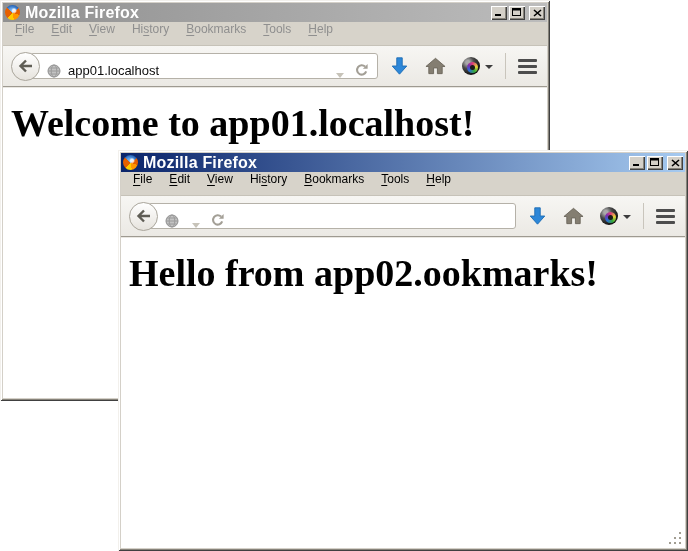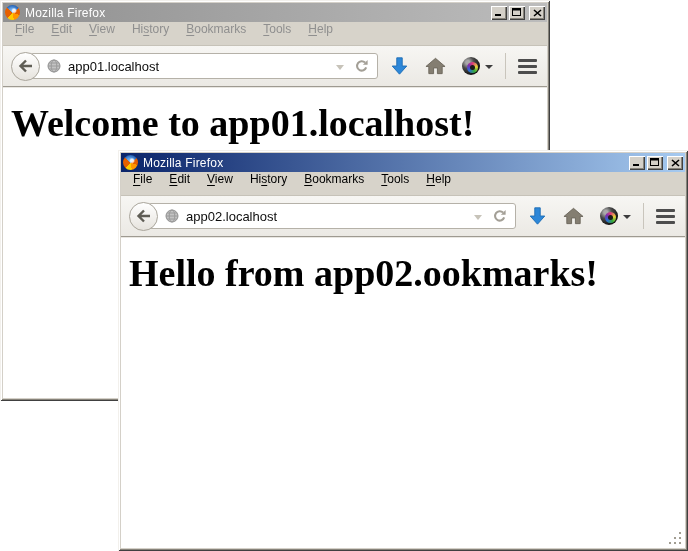--- a/index.html
+++ b/index.html
@@ -18,21 +18,21 @@
   .win{position:absolute;display:flex;flex-direction:column;background:var(--chrome-face);
     padding:3px;
     box-shadow: inset 1px 1px 0 #f2f0ec, inset -1px -1px 0 #404040,
                 inset 2px 2px 0 #ffffff, inset -2px -2px 0 #87837a;}
   .win-1{left:0;top:0;width:550px;height:401px;z-index:1}
   .win-2{left:118px;top:150px;width:570px;height:401px;z-index:2}
 
   .titlebar{height:19px;flex:0 0 19px;display:flex;align-items:center;padding:0 2px;gap:4px}
   .win.active .titlebar{background:linear-gradient(to right,var(--active-title-start),var(--active-title-end))}
   .win.inactive .titlebar{background:linear-gradient(to right,var(--inactive-title-start),var(--inactive-title-end))}
-  .title-text{color:var(--title-text);font-weight:normal;font-size:12px;flex:1;white-space:nowrap;
+  .title-text{color:var(--title-text);font-weight:bold;font-size:16px;flex:1;white-space:nowrap;
     letter-spacing:.2px;padding-left:1px}
 
   .ff-logo{width:15px;height:15px;border-radius:50%;flex:0 0 15px;position:relative;
     background:
       radial-gradient(circle at 60% 38%, rgba(255,255,255,.85) 0 1.5px, transparent 3px),
       conic-gradient(from 110deg, #ff9500 0 60deg, #ffcb00 60deg 110deg, #e66000 110deg 200deg, transparent 200deg 305deg, #e66000 305deg),
       radial-gradient(circle at 48% 48%, #6aa7e8 0 32%, #2f6fc2 58%, #123e78 85%);}
 
   .tb-btns{display:flex;gap:2px}
   .tb-btn{width:16px;height:14px;background:var(--chrome-face);
@@ -49,21 +49,21 @@
   .menu-item u{text-underline-offset:2px}
 
   
   .navbar{height:42px;flex:0 0 42px;display:flex;align-items:center;
     background:linear-gradient(var(--navbar-top),var(--navbar-bottom));
     border-top:1px solid #c6c2b8;border-bottom:1px solid #9e9a91;padding:0 10px 0 8px}
   .back-btn{width:29px;height:29px;border-radius:50%;border:1px solid #a9a59b;
     background:linear-gradient(#ffffff,#e6e3dd);display:flex;align-items:center;justify-content:center;
     z-index:2;margin-right:-10px;flex:0 0 29px}
   .urlbar{flex:1;height:26px;background:#fff;border:1px solid #b5b1a8;border-radius:3px;
-    display:flex;align-items:center;padding:0 8px 0 16px;min-width:0}
+    display:flex;align-items:flex-end;padding:0 8px 0 16px;min-width:0}
   .globe{margin-right:7px;flex:0 0 auto;display:flex}
   .url-text{font-size:13px;color:#0d0d0d;flex:1;white-space:nowrap;overflow:hidden}
   .url-drop{width:0;height:0;border-left:4px solid transparent;border-right:4px solid transparent;
     border-top:5px solid #c7c3b9;margin:2px 10px 0 6px;flex:0 0 auto}
   .reload{flex:0 0 auto;display:flex}
 
   .nav-icons{display:flex;align-items:center;margin-left:12px;flex:0 0 auto}
   .nav-icon{display:flex;align-items:center;justify-content:center}
   .dl{margin-right:16px}
   .home{margin-right:16px}
@@ -225,21 +225,20 @@
           </svg>
       </span>
       <span class="urlbar">
         <span class="globe">
           <svg width="14" height="14" viewBox="0 0 14 14">
               <circle cx="7" cy="7" r="6" fill="#c3c3c3" stroke="#8f8f8f"></circle>
               <ellipse cx="7" cy="7" rx="2.8" ry="6" fill="none" stroke="#9a9a9a"></ellipse>
               <path d="M1 7 H13 M2 4 H12 M2 10 H12" stroke="#9a9a9a" fill="none"></path>
             </svg>
         </span>
-        <span class="url-text">app02.localhost</span>
         <span class="url-drop"></span>
         <span class="reload">
           <svg width="15" height="15" viewBox="0 0 16 16">
               <path d="M13 9 a5 5 0 1 1 -1.2 -5.2" fill="none" stroke="#a39f96" stroke-width="2.2"></path>
               <path d="M14.5 1 v5 h-5 z" fill="#a39f96"></path>
             </svg>
         </span>
       </span>
       <span class="nav-icons">
         <span class="nav-icon dl">

